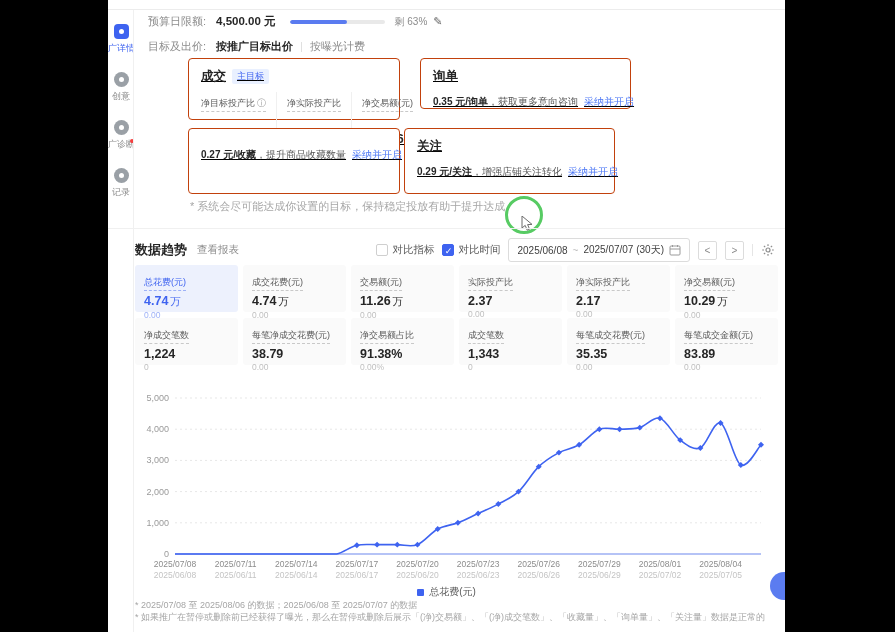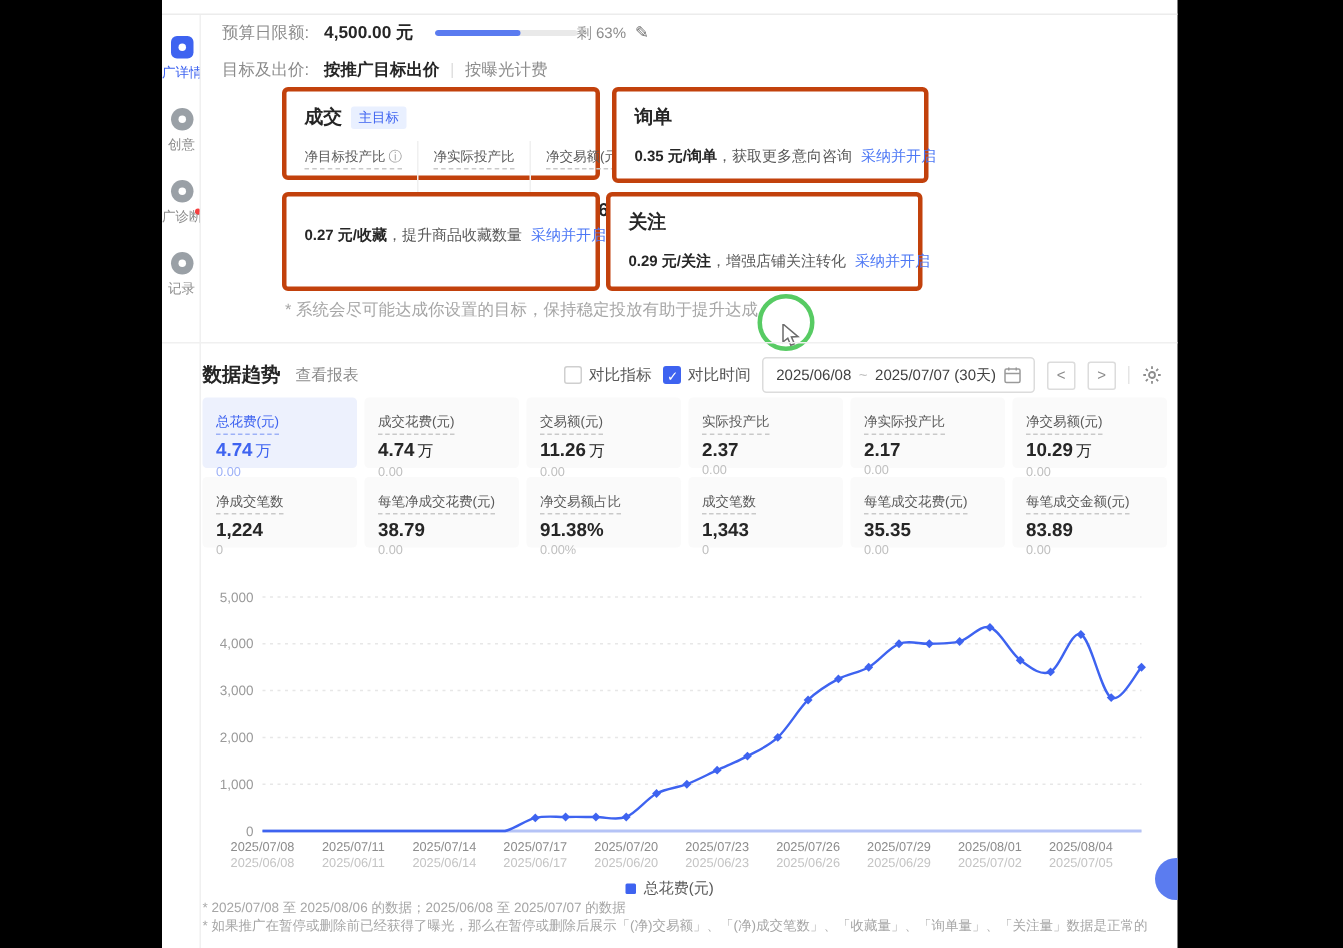--- a/index.html
+++ b/index.html
@@ -19,31 +19,31 @@
   .s-lbl { font-size:9px; color:#8c8c8c; white-space:nowrap; max-width:26px; overflow:hidden; }
   .side-item.active .s-lbl { color:#3E63F0; }
   .red-dot { position:absolute; right:0; top:19px; width:4px; height:4px; border-radius:50%; background:#F53F3F; }
 
   
   .row-lbl { color:#8c8c8c; font-size:11px; }
   .budget-row { position:absolute; left:40px; top:14px; display:flex; align-items:center; }
   .budget-val { font-size:11.5px; font-weight:bold; color:#262626; margin-left:10px; }
   .pbar { width:95px; height:4px; border-radius:2px; background:#e9e9e9; margin-left:14px; overflow:hidden; }
   .pfill { height:4px; border-radius:2px; background:#5a7bf0; }
-  .remain { font-size:10px; color:#8c8c8c; }
+  .remain { font-size:10px; color:#8c8c8c; margin-left:10px; }
   .pencil { font-size:11px; color:#6b6b6b; margin-left:6px; cursor:pointer; }
 
   
   .goalbar-row { position:absolute; left:40px; top:39px; display:flex; align-items:center; }
   .gtab { font-size:11px; color:#8c8c8c; cursor:pointer; }
   .gtab.active { color:#262626; font-weight:bold; margin-left:10px; }
   .gtab-sep { width:1px; height:10px; background:#e0e0e0; margin:0 8px; }
 
   
-  .gcard { position:absolute; border:3px solid #c2410c; border-radius:4px; background:#fff; padding:9px 12px; }
+  .gcard { position:absolute; border:1px solid #c2410c; border-radius:4px; background:#fff; padding:9px 12px;text-decoration:underline; }
   .gcard-title-row { display:flex; align-items:center; gap:6px; }
   .gcard-title { font-size:12.5px; font-weight:bold; color:#262626; }
   .main-badge { font-size:9px; color:#3E63F0; background:#E9F0FF; border-radius:2px; padding:1px 5px; }
   .gstats { display:flex; margin-top:7px; }
   .gstat { padding-right:10px; }
   .gstat + .gstat { border-left:1px solid #f0f0f0; padding-left:10px; }
   .gstat-lbl { font-size:9px; color:#595959; border-bottom:1px dashed #c9c9c9; padding-bottom:1px; display:inline-flex; align-items:center; gap:2px; white-space:nowrap; }
   .gstat-val { font-size:12.5px; font-weight:bold; color:#262626; margin-top:20px; display:flex; align-items:center; gap:4px; }
   .info-i { font-size:9px; color:#a0a0a0; }
   .gdesc { font-size:10px; color:#595959; margin-top:10px; white-space:nowrap; }
@@ -144,21 +144,21 @@
         <span class="gcard-title">成交</span>
         <span class="main-badge">主目标</span>
       </div>
       <div class="gstats" id="deal-stats">
           <div class="gstat"><span class="gstat-lbl">净目标投产比<span class="info-i">ⓘ</span></span><div class="gstat-val">2.45<span class="pencil" style="margin-left: 0px;">✎</span></div></div>
           <div class="gstat"><span class="gstat-lbl">净实际投产比</span><div class="gstat-val">2.17</div></div>
           <div class="gstat"><span class="gstat-lbl">净交易额(元)</span><div class="gstat-val">102946.60</div></div>
         </div>
     </div>
 
-    <div class="gcard" style="left:300px; top:58px; width:211px; height:64px;">
+    <div class="gcard" style="left:312px; top:58px; width:211px; height:51px;">
       <div class="gcard-title">询单</div>
       <div class="gdesc"><b>0.35 元/询单</b><span>，获取更多意向咨询</span><span class="adopt-link">采纳并开启</span></div>
     </div>
 
     <div class="gcard" style="left:80px; top:128px; width:212px; height:66px;">
       <div class="gdesc"><b>0.27 元/收藏</b><span>，提升商品收藏数量</span><span class="adopt-link">采纳并开启</span></div>
     </div>
 
     <div class="gcard" style="left:296px; top:128px; width:211px; height:66px;">
       <div class="gcard-title">关注</div>

